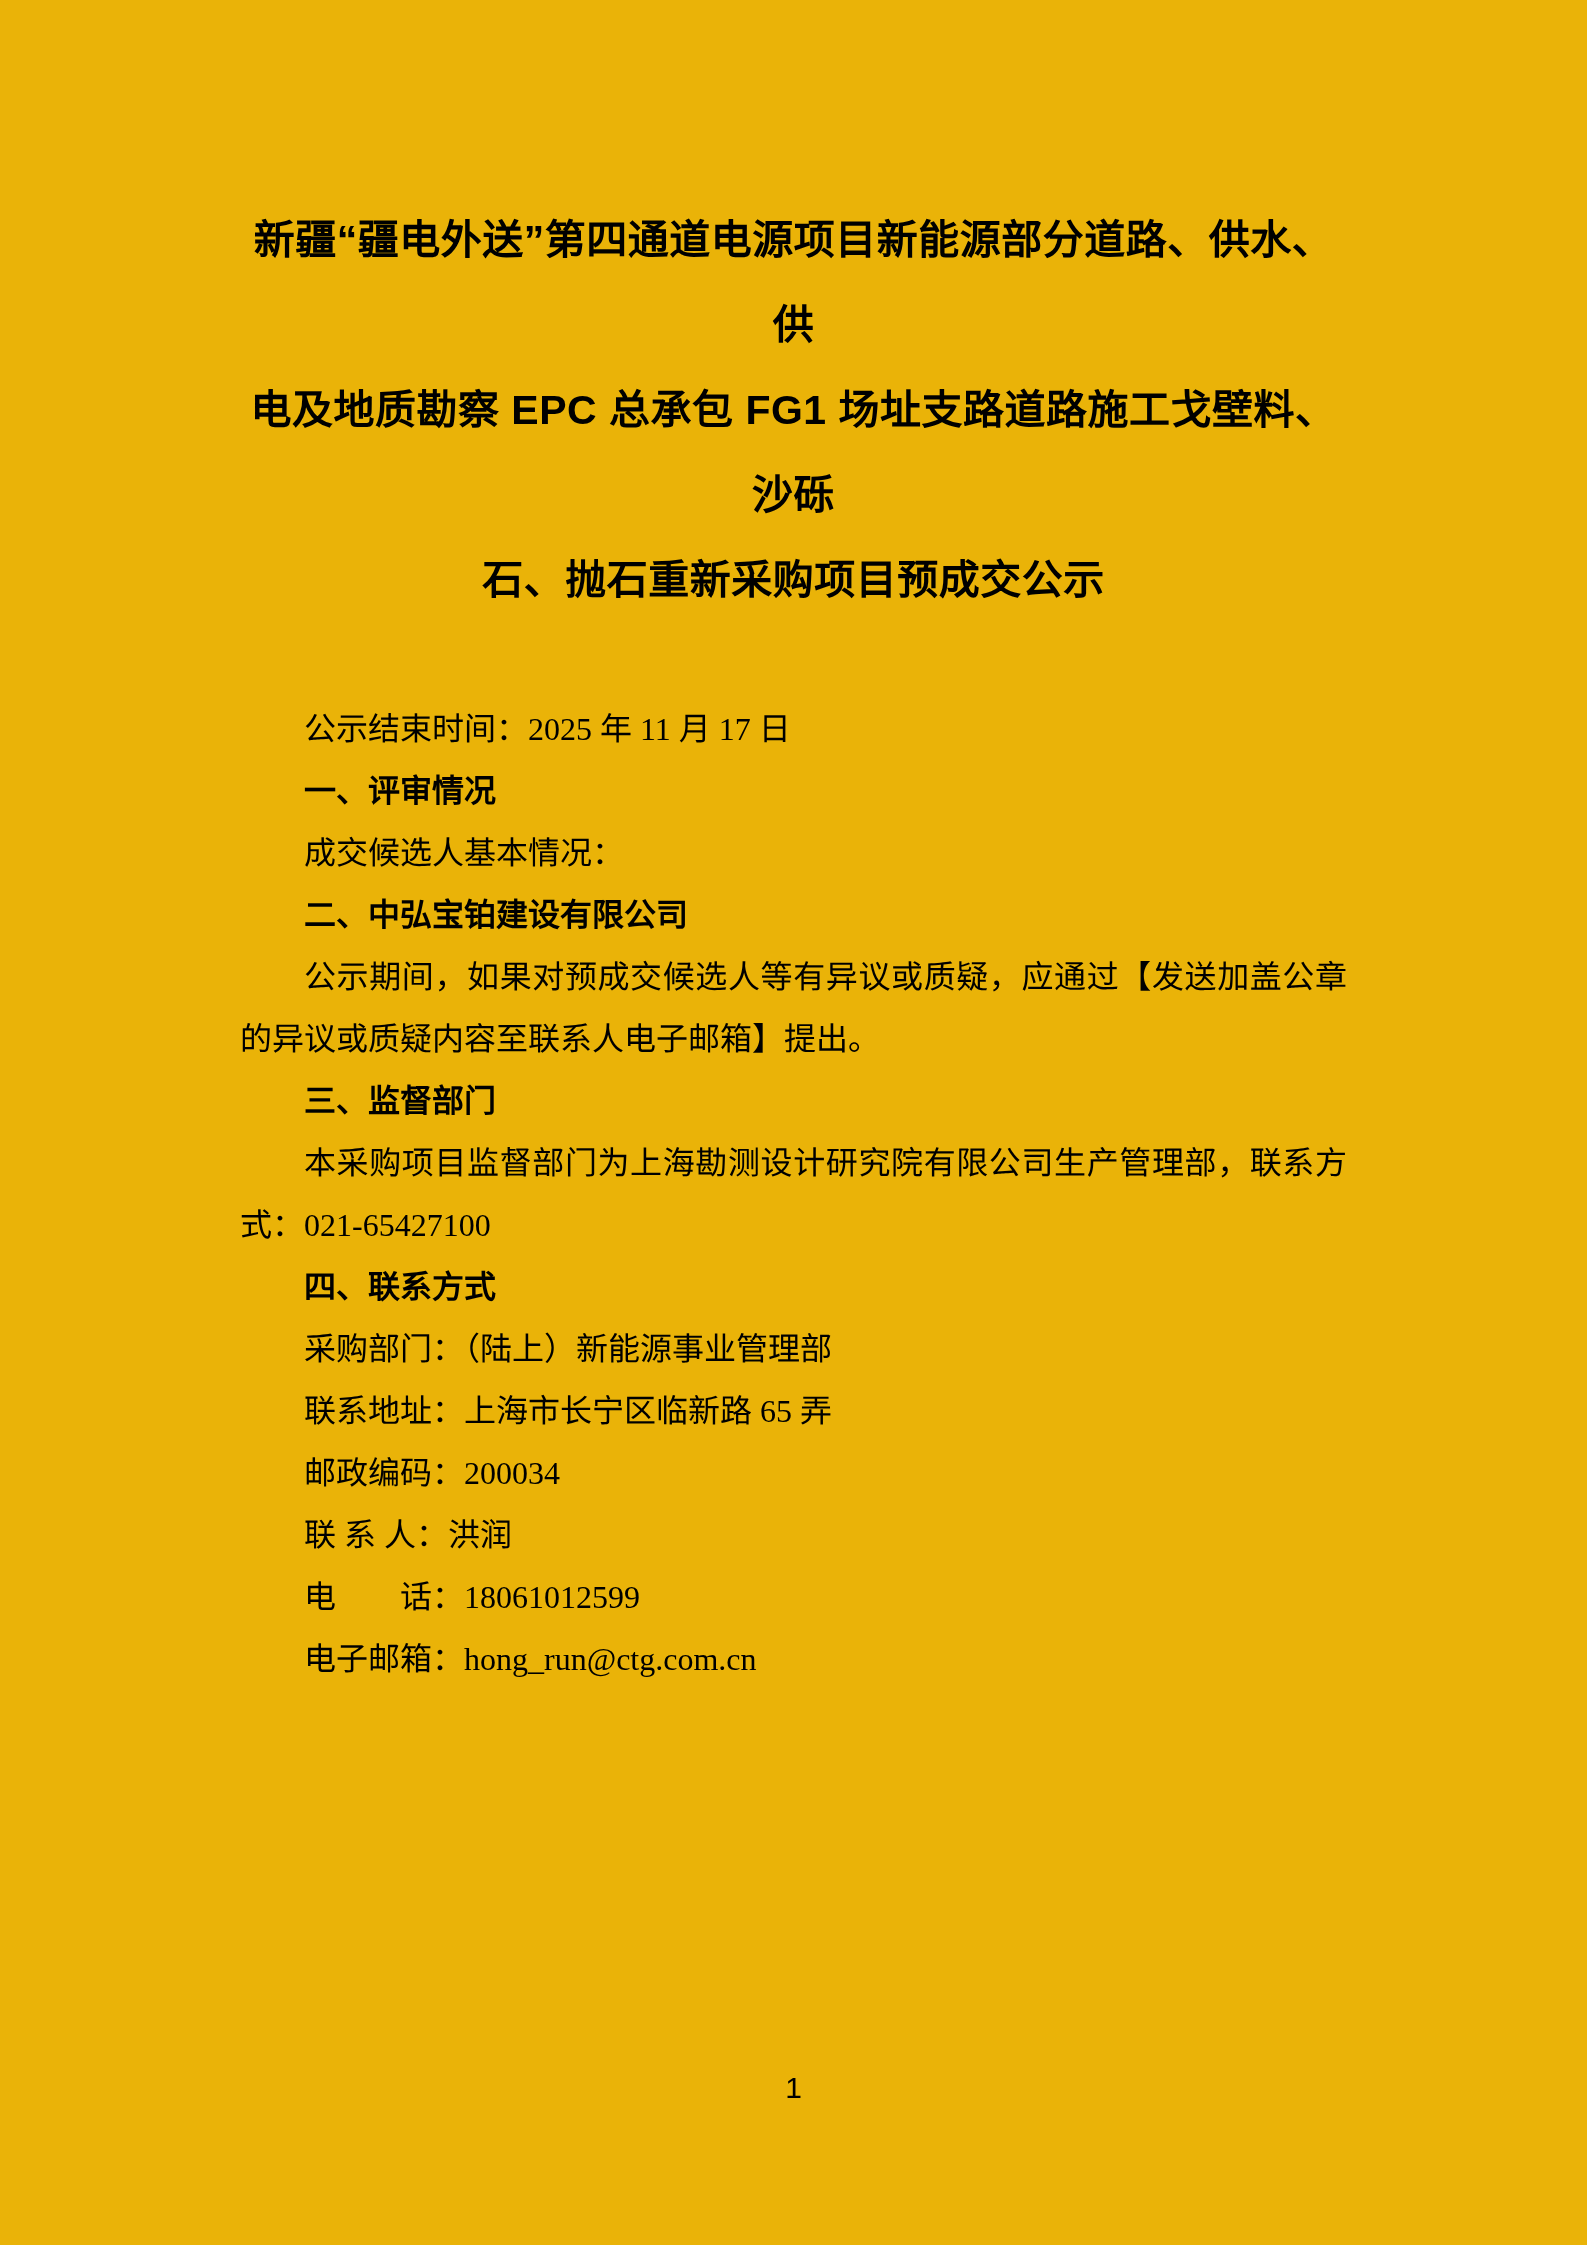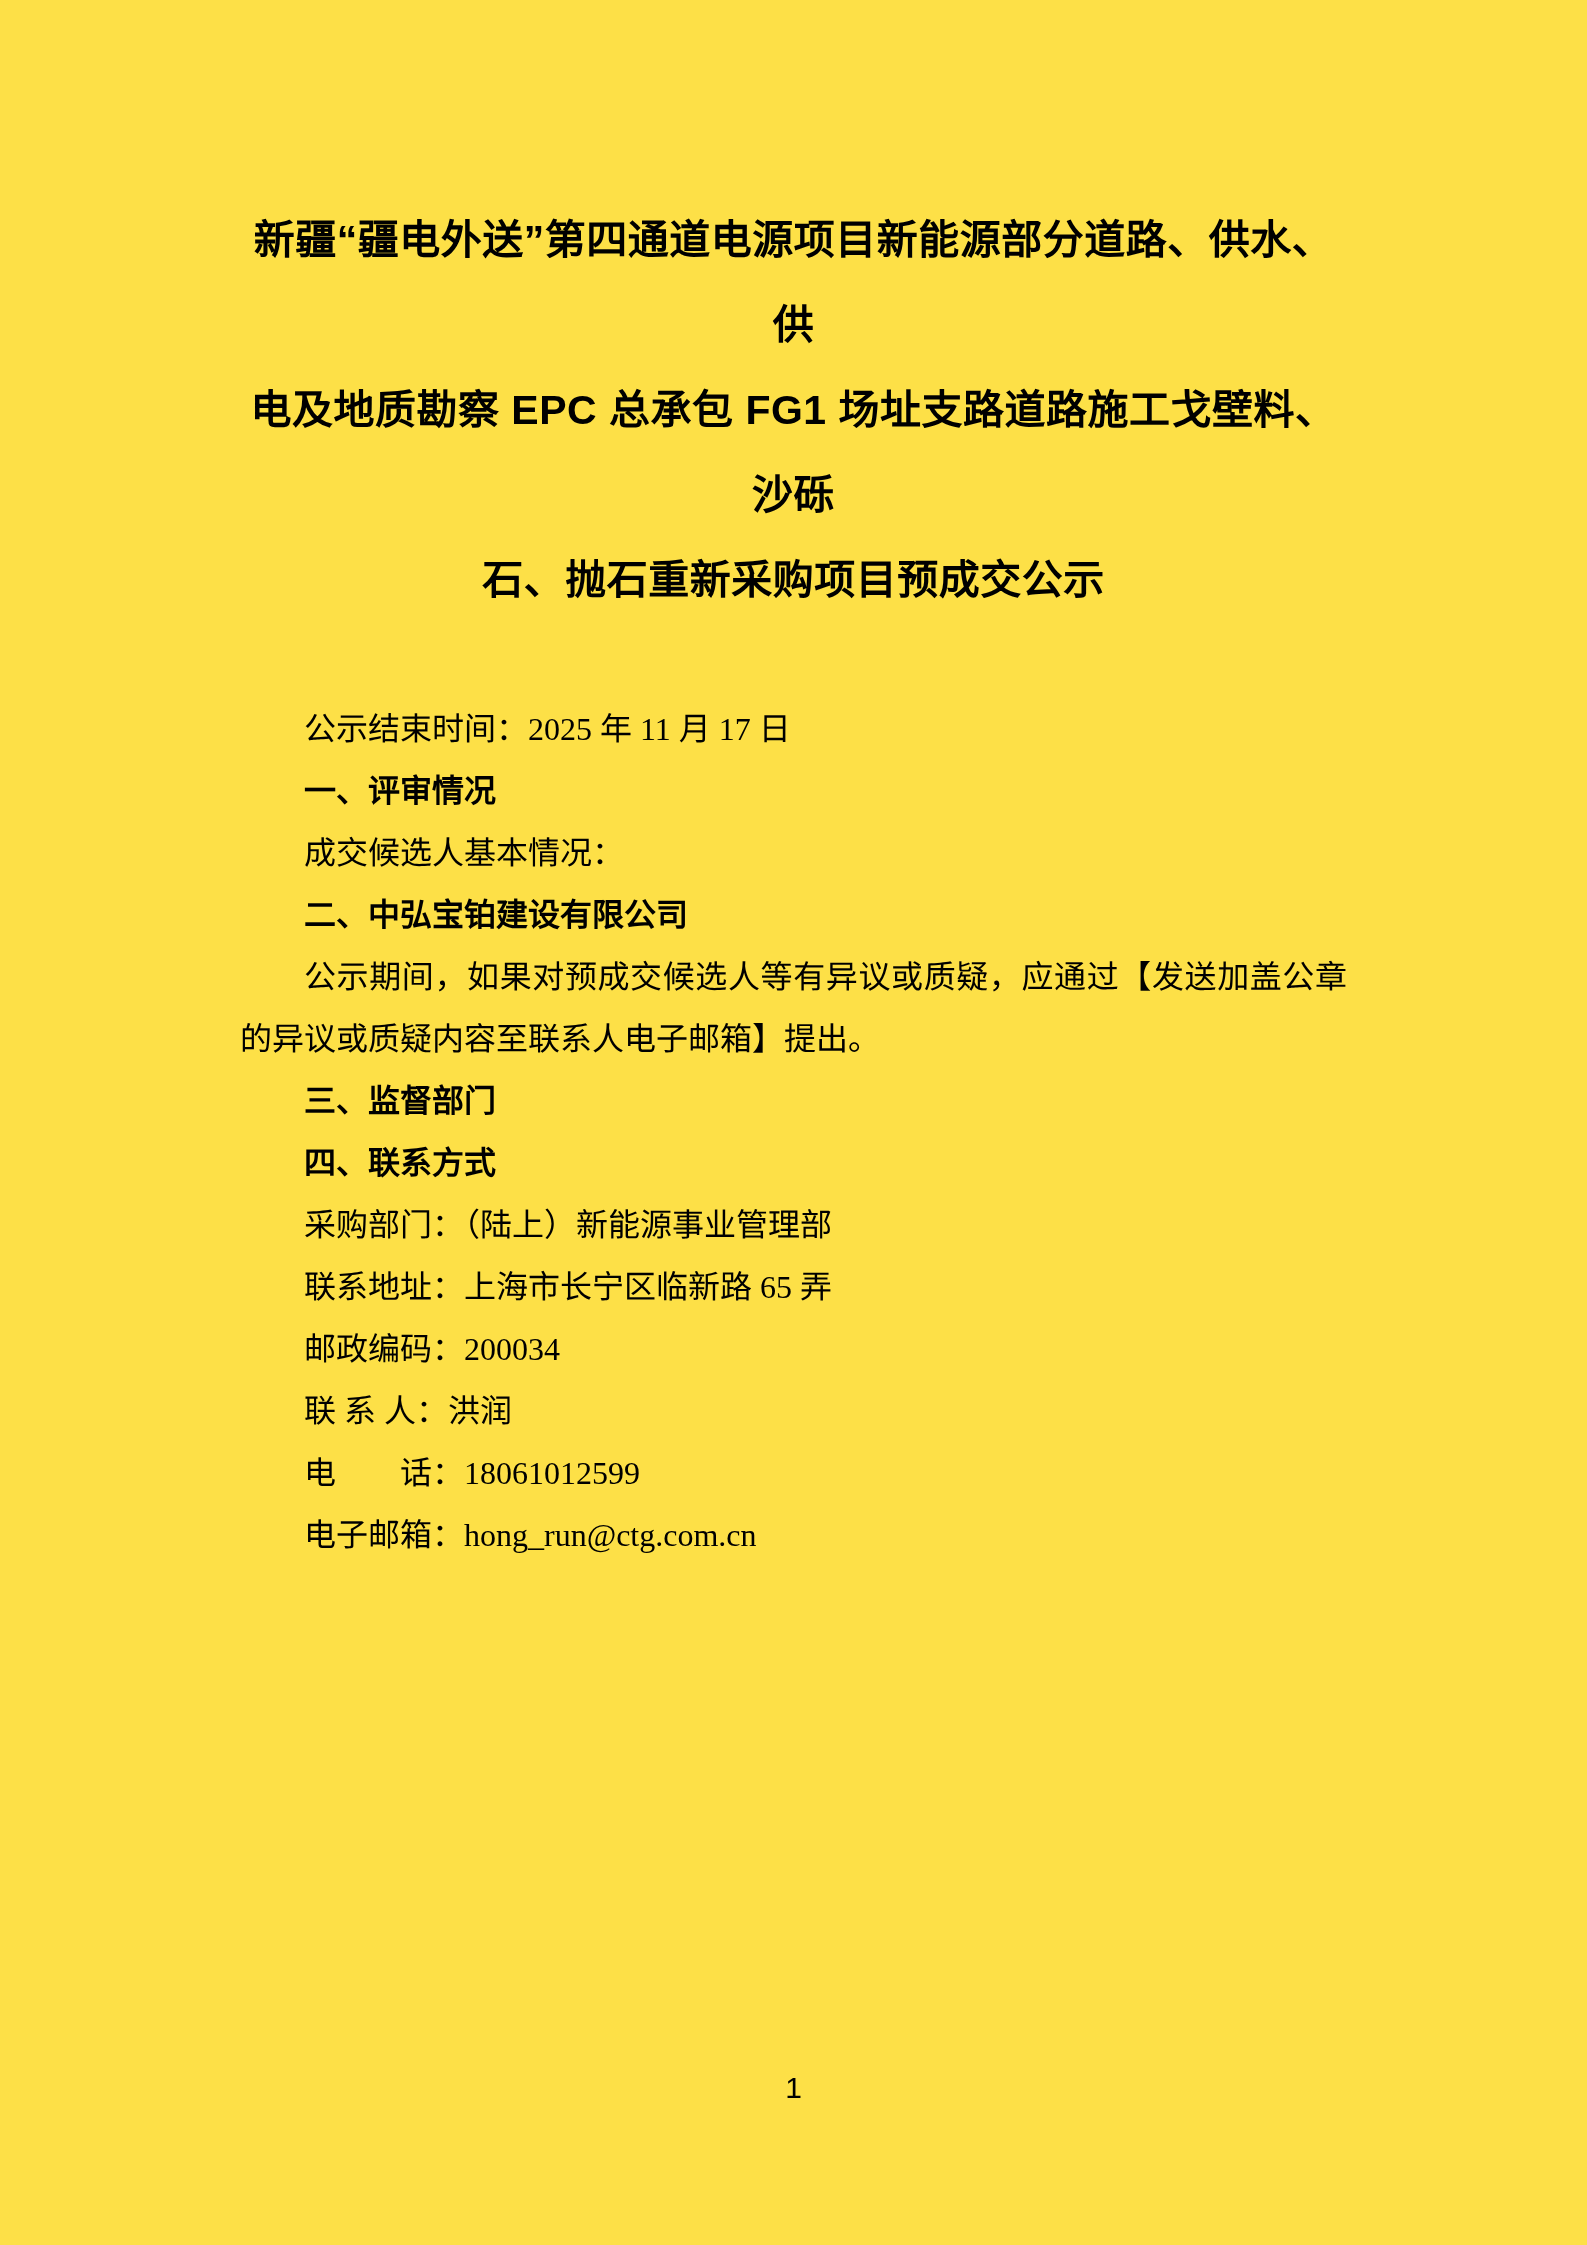--- a/index.html
+++ b/index.html
@@ -4,21 +4,21 @@
 <style>
   html, body {
     margin: 0;
     padding: 0;
     background: #ffffff;
   }
   .page {
     position: relative;
     width: 1587px;
     height: 2245px;
-    background: #fde047;
+    background: #eab308;
     color: #000000;
     overflow: hidden;
   }
   .content {
     padding: 198px 240px 0 240px; 
   }
   .doc-title {
     margin: 0 0 75px 0;
     font-family: "Liberation Sans", "DejaVu Sans", sans-serif;
     font-weight: bold;
@@ -66,20 +66,21 @@
       <span class="title-line">石、抛石重新采购项目预成交公示</span>
     </h1>
 
     <div class="body">
       <p>公示结束时间：2025 年 11 月 17 日</p>
       <p class="heading">一、评审情况</p>
       <p>成交候选人基本情况：</p>
       <p class="heading">二、中弘宝铂建设有限公司</p>
       <p>公示期间，如果对预成交候选人等有异议或质疑，应通过【发送加盖公章的异议或质疑内容至联系人电子邮箱】提出。</p>
       <p class="heading">三、监督部门</p>
+      <p>本采购项目监督部门为上海勘测设计研究院有限公司生产管理部，联系方式：021-65427100</p>
       <p class="heading">四、联系方式</p>
       <p>采购部门：（陆上）新能源事业管理部</p>
       <p>联系地址：上海市长宁区临新路 65 弄</p>
       <p>邮政编码：200034</p>
       <p>联 系 人：洪润</p>
       <p>电　　话：18061012599</p>
       <p>电子邮箱：hong_run@ctg.com.cn</p>
     </div>
 
   </div>

